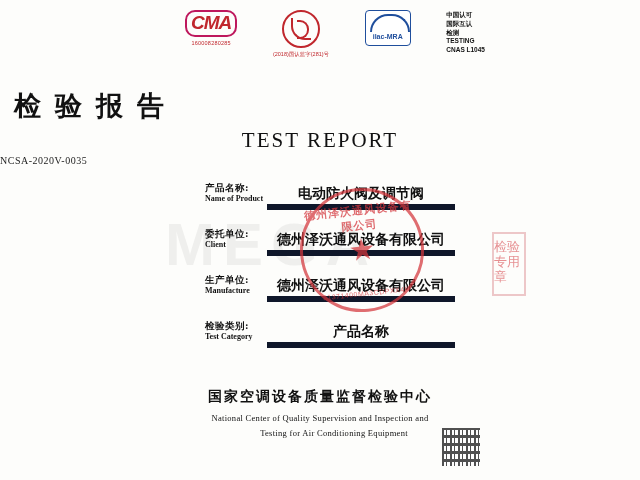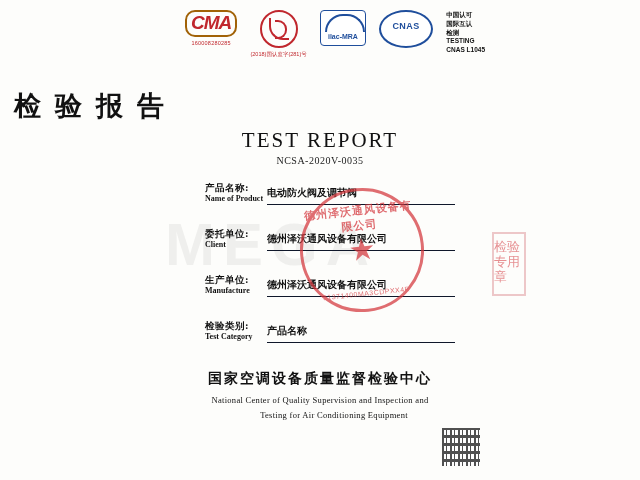--- a/index.html
+++ b/index.html
@@ -36,21 +36,21 @@
   .mark {
     text-align: center;
     line-height: 1.05;
   }
   .mark-cma .glyph {
     font-family: "Liberation Sans", sans-serif;
     font-size: 19px;
     font-weight: bold;
     color: #c0272d;
     letter-spacing: -1px;
-    border: 2px solid #a16207;
+    border: 2px solid #be185d;
     border-radius: 10px;
     padding: 1px 4px 2px 4px;
     display: inline-block;
     font-style: italic;
   }
   .mark-cma .code {
     font-family: "Liberation Sans", sans-serif;
     font-size: 5.5px;
     color: #c0272d;
     margin-top: 4px;
@@ -159,21 +159,21 @@
     text-align: center;
     font-family: "Liberation Serif", serif;
     font-size: 21px;
     letter-spacing: 2px;
     color: #111;
   }
   .report-no {
     position: absolute;
     top: 155px;
     left: 0; width: 100%;
-    text-align: center;
+    text-align: left;
     font-family: "Liberation Serif", serif;
     font-size: 10px;
     letter-spacing: 0.5px;
     color: #222;
   }
 
   
   .fields {
     position: absolute;
     left: 205px;
@@ -204,35 +204,35 @@
     font-size: 8px;
     color: #111;
     white-space: nowrap;
   }
   .field-value {
     position: absolute;
     left: 62px;
     top: 0;
     width: 188px;
     height: 22px;
-    border-bottom: 1px solid #0f172a;
-    text-align: left;
-    font-family: "DejaVu Serif", serif;
-    font-size: 10px;
+    border-bottom: 6px solid #0f172a;
+    text-align: center;
+    font-family: "DejaVu Serif", serif;
+    font-size: 14px;
     color: #111;
     line-height: 22px;
     white-space: nowrap;
     overflow: hidden;
   }
 
   
   .footer {
     position: absolute;
     left: 0;
-    top: 370px;
+    top: 388px;
     width: 100%;
     text-align: center;
   }
   .footer-cn {
     font-family: "DejaVu Serif", serif;
     font-size: 14px;
     font-weight: bold;
     letter-spacing: 2px;
     color: #111;
   }
@@ -348,25 +348,20 @@
       <div class="code">(2018)国认监字(281)号</div>
     </div>
 
     <div class="mark mark-ilac">
       <div class="badge">
         <span class="arc"></span>
         <span class="txt">ilac-MRA</span>
       </div>
     </div>
 
-    <div class="mark mark-cnas">
-      <div class="oval">
-        <span class="txt">CNAS</span>
-      </div>
-    </div>
 
     <div class="mark-text">
       <div>中国认可</div>
       <div>国际互认</div>
       <div>检测</div>
       <div>TESTING</div>
       <div>CNAS L1045</div>
     </div>
   </div>
 

